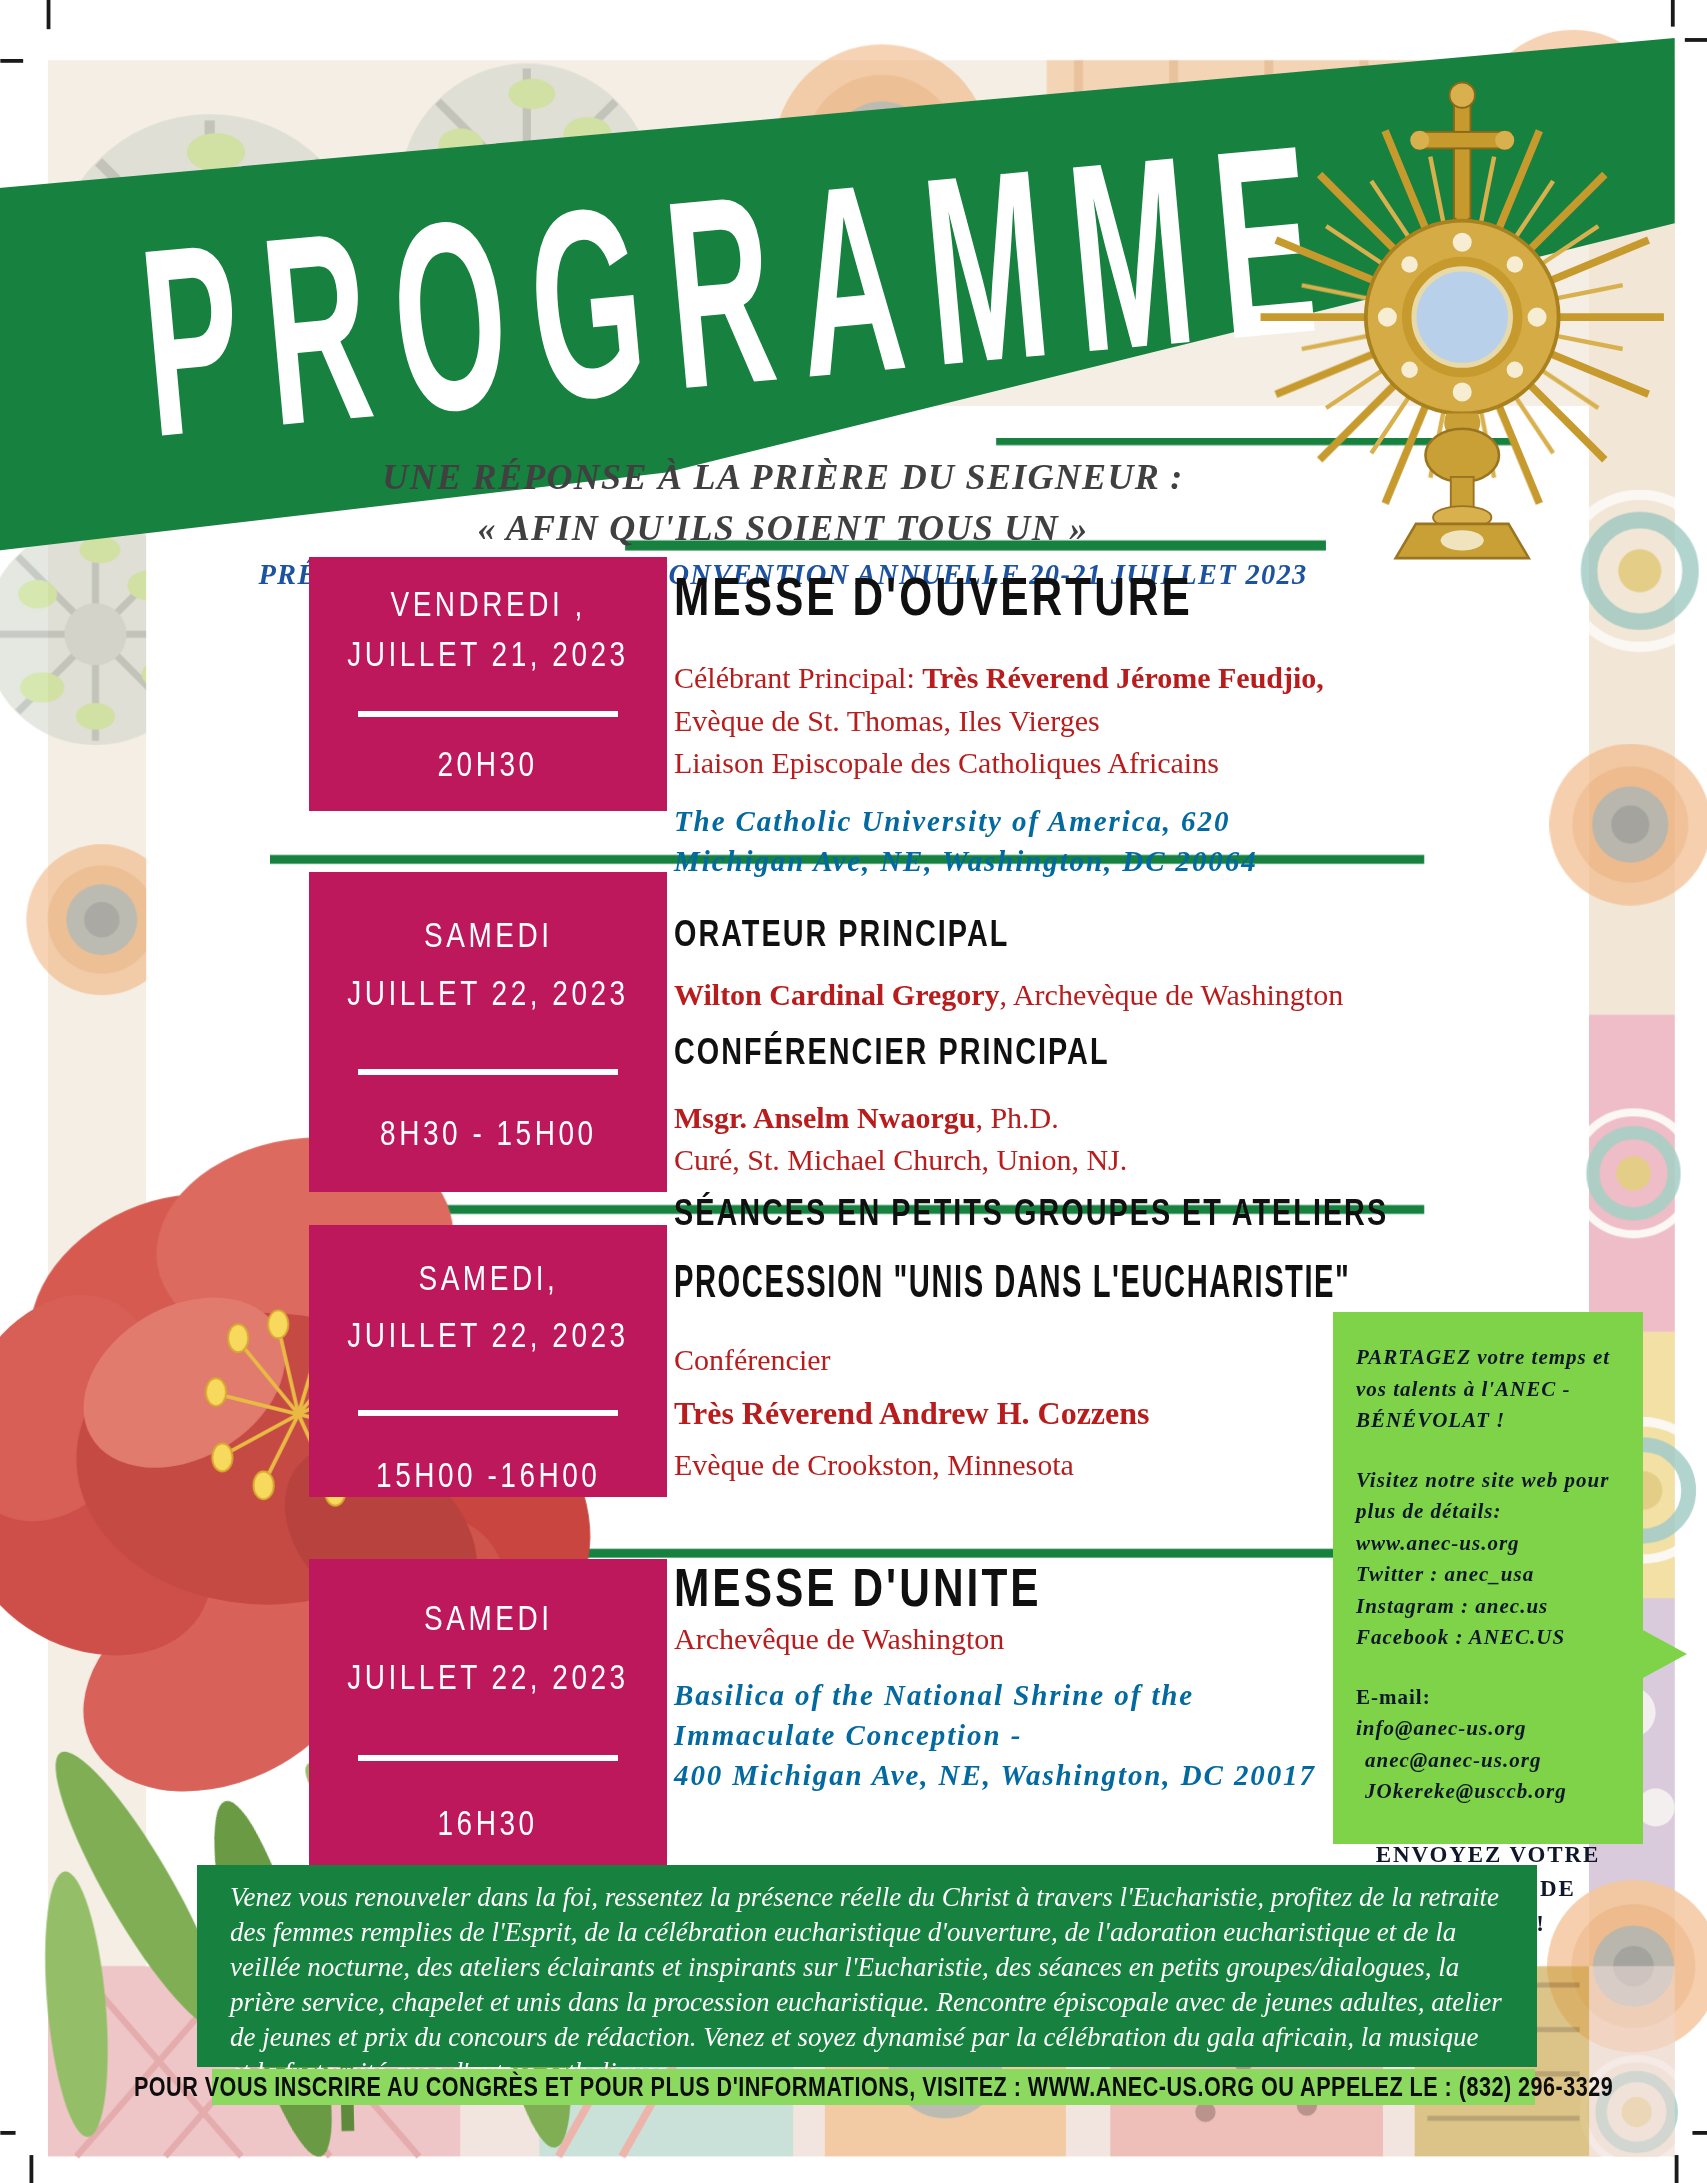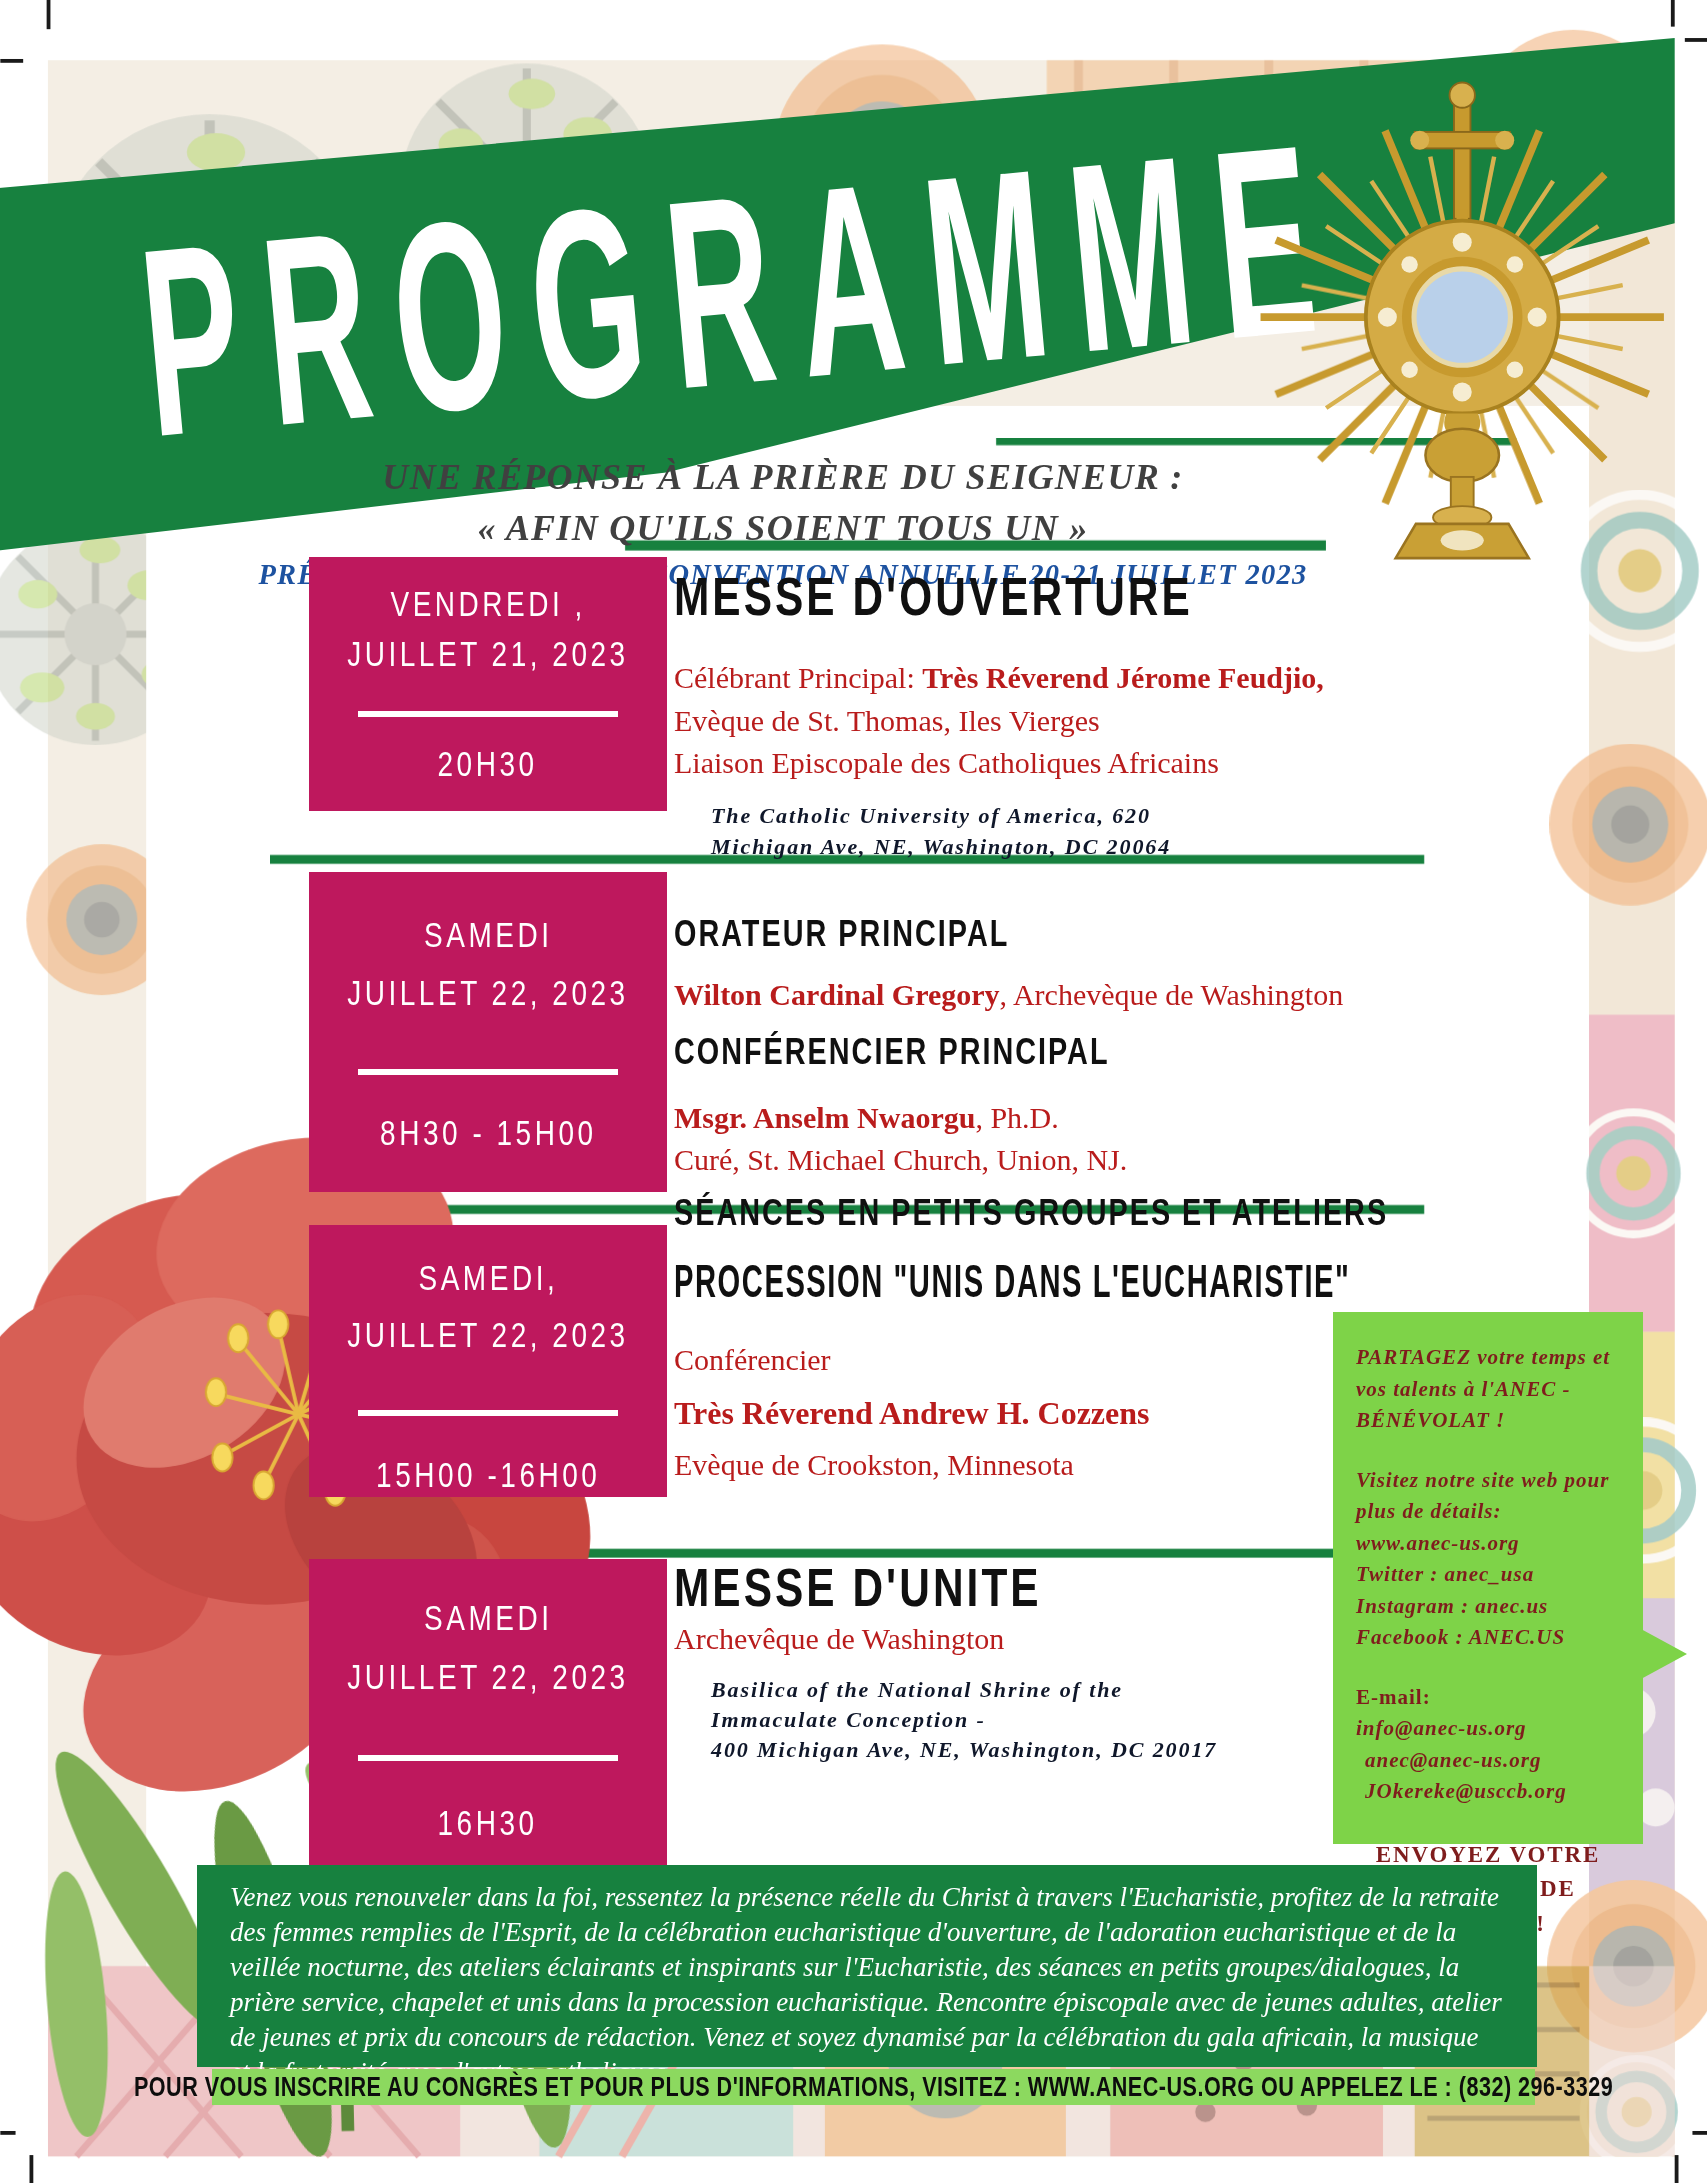--- a/index.html
+++ b/index.html
@@ -24,26 +24,26 @@
 
   
   .etitle { display:inline-block; transform-origin:left center; white-space:nowrap;
             font-weight:700; color:#101010; }
   .tA { font-size:53px; transform:scaleX(0.80); letter-spacing:3.8px; }
   .tB { font-size:36px; transform:scaleX(0.80); letter-spacing:2.5px; }
   .tC { font-size:47px; transform:scaleX(0.62); letter-spacing:2.5px; }
   .serif { font-family:"Liberation Serif",serif; font-size:30px; color:#b91c1c; line-height:1.42; }
   .b { font-weight:700; }
   .venue { font-family:"Liberation Serif",serif; font-weight:700; font-style:italic;
-           font-size:22px; letter-spacing:1.9px; color:#0f172a; line-height:1.38;margin-left:37px; }
+           font-size:29px; letter-spacing:1.9px; color:#0369a1; line-height:1.38; }
 
   
   .sidebar { left:1333px; top:1312px; width:310px; height:532px; background:#7ed348;
              font-family:"Liberation Serif",serif; font-style:italic; font-weight:700;
-             font-size:21px; line-height:1.5; color:#7f1d1d; letter-spacing:1px;
+             font-size:21px; line-height:1.5; color:#0f172a; letter-spacing:1px;
              padding:30px 23px; box-sizing:border-box; }
   .sidebar::after { content:''; position:absolute; right:-44px; top:317px; width:0; height:0;
              border-left:46px solid #7ed348; border-top:25px solid transparent;
              border-bottom:25px solid transparent; }
   .sb-gap { margin-top:28px; }
   .up { font-style:normal; }
   .cta { text-align:center; font-style:normal; font-size:23px; letter-spacing:1.9px; margin-top:30px; }
 
   
   .parabox { left:197px; top:1865px; width:1340px; height:202px; background:#17813f;

